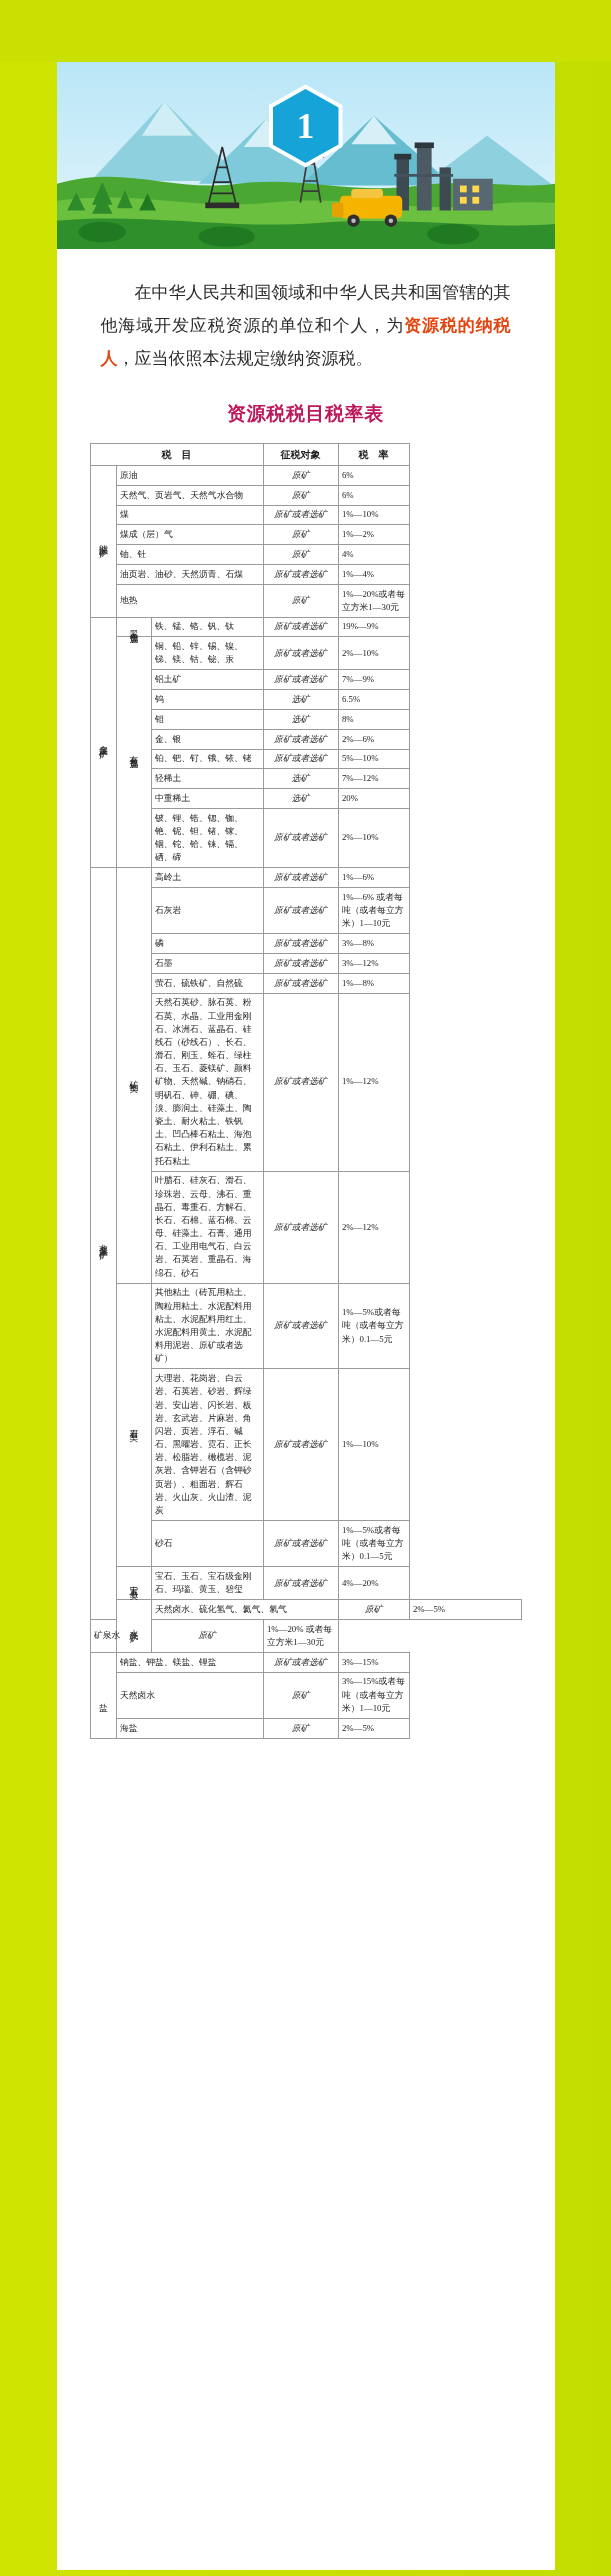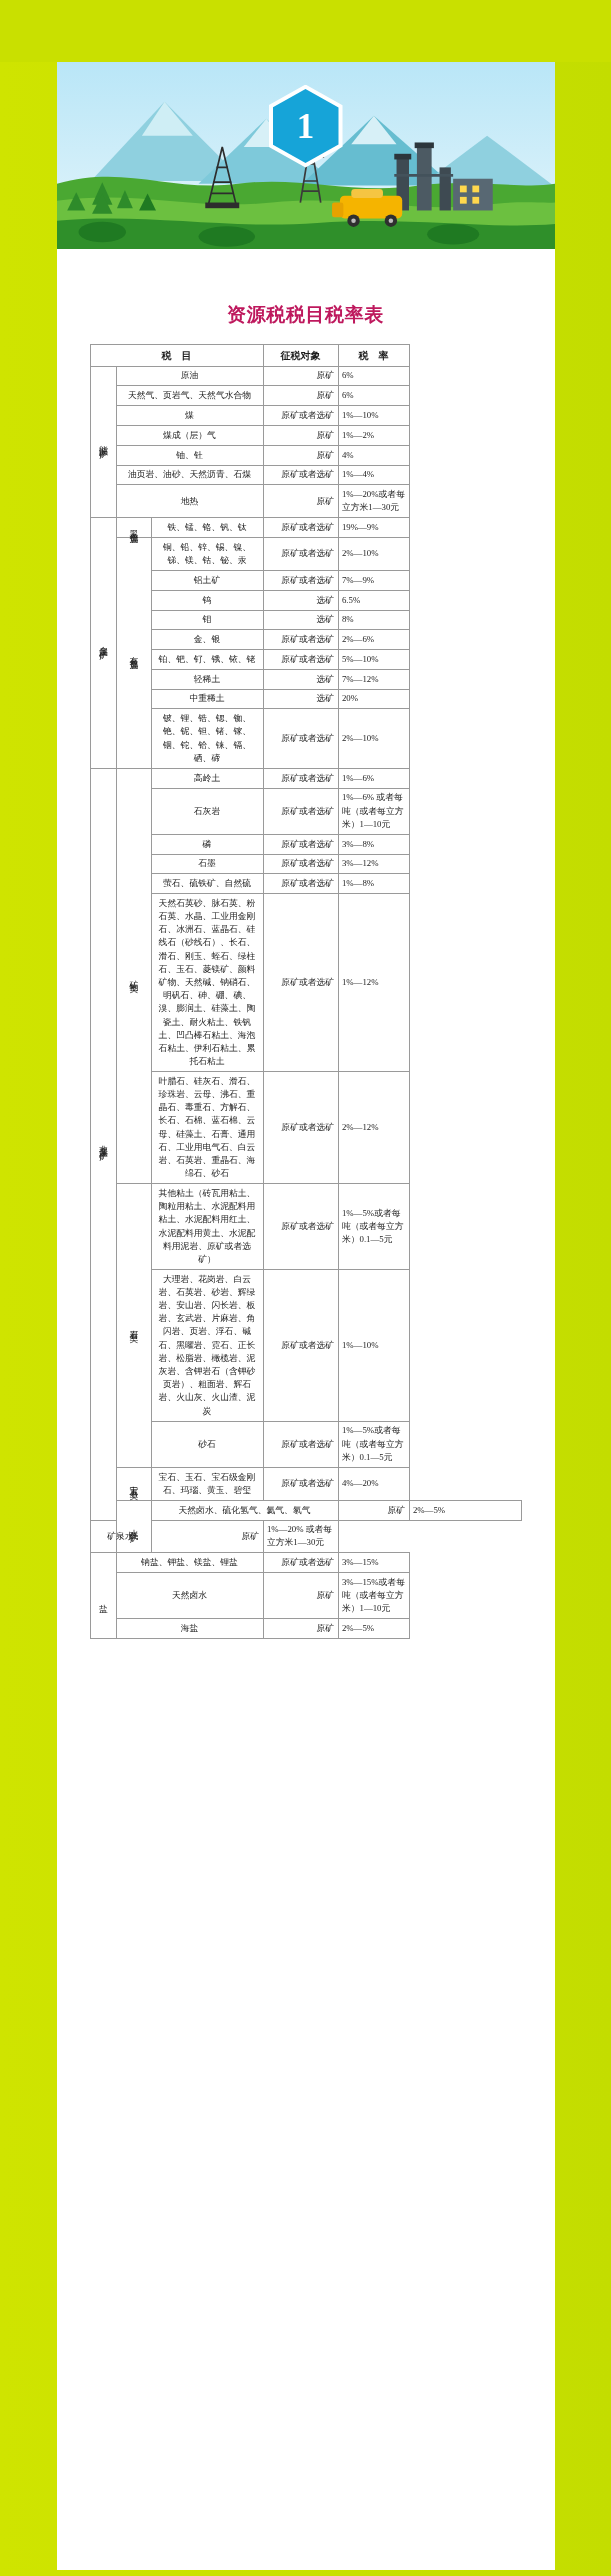--- a/index.html
+++ b/index.html
@@ -119,27 +119,28 @@
     letter-spacing:1.1px;
     padding:2.3px 1.1px;
   }
   td.sub{
     text-align:center;
     width:34px;
     padding:2.3px 1.1px;
   }
   td.item{
     width:auto;
+    text-align:left;
+    padding-left:4.5px;
+  }
+  td.obj{
+    width:75px;
     text-align:center;
     padding-left:4.5px;
-  }
-  td.obj{
-    width:75px;
-    text-align:right;
-    padding-left:4.5px;
+    font-style:italic;
   }
   td.rate{
     width:72px;
     text-align:left;
     padding-left:4.5px;
   }
   .vert{
     writing-mode:vertical-rl;
     text-orientation:upright;
     display:inline-block;
@@ -232,20 +233,21 @@
 
         <g fill="#1f7a22">
           <ellipse cx="80" cy="300" rx="42" ry="18"></ellipse>
           <ellipse cx="300" cy="308" rx="50" ry="18"></ellipse>
           <ellipse cx="700" cy="304" rx="46" ry="18"></ellipse>
         </g>
       </svg>
     </div>
 
     <div class="body-text">
+      <p class="para"><span>在中华人民共和国领域和中华人民共和国管辖的其他海域开发应税资源的单位和个人，为</span><span class="hl">资源税的纳税人</span><span>，应当依照本法规定缴纳资源税。</span></p>
     </div>
 
     <div class="table-title">资源税税目税率表</div>
 
     <div class="table-wrap">
       <table class="tax">
         <colgroup>
           <col style="width:26px">
           <col style="width:35px">
           <col>

